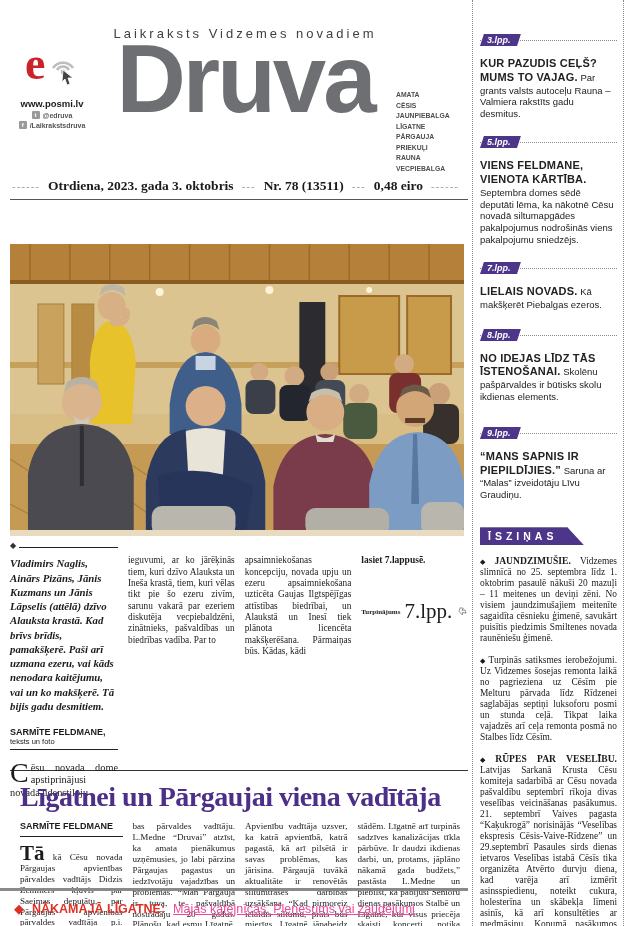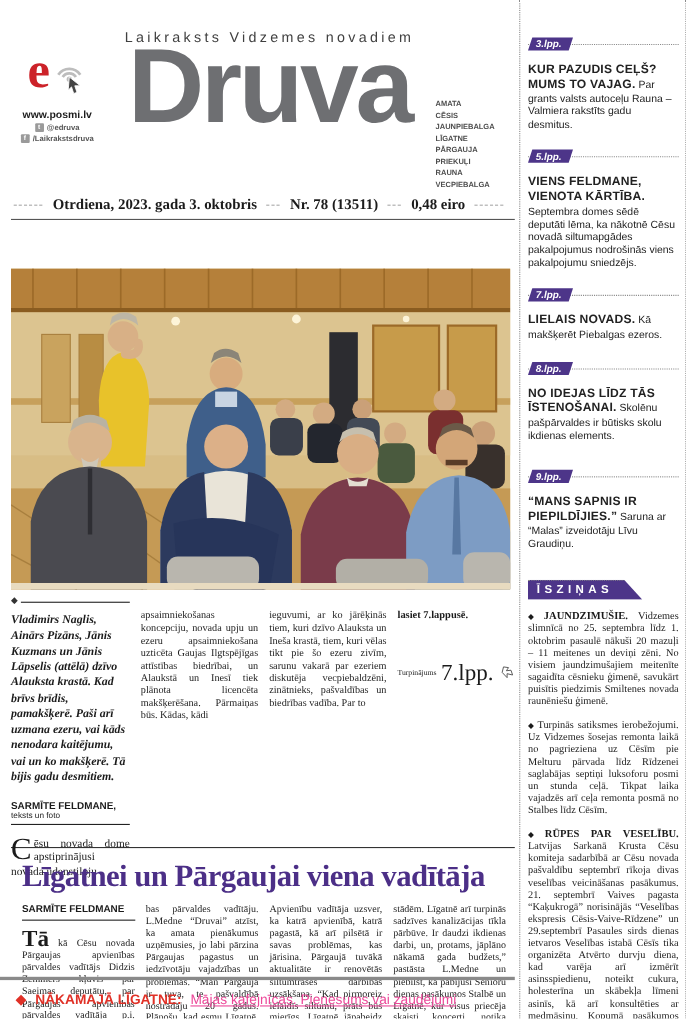--- a/index.html
+++ b/index.html
@@ -40,21 +40,21 @@
   .byline-sub { font-family:"Liberation Sans",sans-serif; font-size:7.5px; border-bottom:1.2px solid #222; padding-bottom:3px; }
   .intro { font-size:10.3px; line-height:1.2; margin-top:12px; text-align:justify; }
   .dropcap { float:left; font-size:28px; line-height:22px; padding-right:2px; }
   .art1-right { flex:1; display:flex; flex-direction:column; }
   .headline1 { font-size:45px; line-height:0.98; letter-spacing:-1px; margin-top:-2px; width:310px; }
   .art1-cols { display:flex; gap:10px; margin-top:12px; flex:1; }
   .col { flex:1; font-size:9.3px; line-height:1.22; text-align:justify; }
   .col3 { text-align:left; position:relative; }
   .lasiet { font-weight:bold; font-size:9.5px; }
   .turn { position:absolute; top:44px; left:0; right:0; display:flex; align-items:center; gap:4px; }
-  .turn-label { font-weight:normal; font-size:7px; }
+  .turn-label { font-weight:bold; font-size:7px; }
   .turn-page { font-size:21px; }
   .turn svg { margin-left:2px; }
 
   
   .art2 { margin:10px 12px 0 10px; }
   .headline2 { font-weight:bold; font-size:28px; letter-spacing:-0.5px; color:#4c2f87; white-space:nowrap; }
   .art2-cols { display:flex; gap:10px; margin-top:8px; height:118px; overflow:hidden; }
   .a2col { flex:1; font-size:9.1px; line-height:1.2; text-align:justify; }
   .byline2 { font-family:"Liberation Sans",sans-serif; font-weight:bold; font-size:9px; border-bottom:1.2px solid #222; padding-bottom:4px; margin-bottom:8px; }
   .ta-cap { font-weight:bold; font-size:21px; line-height:16px; }
@@ -238,22 +238,22 @@
         <div class="cap-rule">
           <span class="cap-diamond">◆</span>
         </div>
         <p class="caption">Vladimirs Naglis, Ainārs Pizāns, Jānis Kuzmans un Jānis Lāpselis (attēlā) dzīvo Alauksta krastā. Kad brīvs brīdis, pamakšķerē. Paši arī uzmana ezeru, vai kāds nenodara kaitējumu, vai un ko makšķerē. Tā bijis gadu desmitiem.</p>
         <div class="byline">SARMĪTE FELDMANE,</div>
         <div class="byline-sub">teksts un foto</div>
         <p class="intro"><span class="dropcap">C</span><span>ēsu novada dome apstiprinājusi novada ūdenstilpju</span></p>
       </div>
       <div class="art1-right">
         <div class="art1-cols">
+          <p class="col">ieguvumi, ar ko jārēķinās tiem, kuri dzīvo Alauksta un Ineša krastā, tiem, kuri vēlas tikt pie šo ezeru zivīm, sarunu vakarā par ezeriem diskutēja vecpiebaldzēni, zinātnieks, pašvaldības un biedrības vadība. Par to</p>
           <p class="col">apsaimniekošanas koncepciju, novada upju un ezeru apsaimniekošana uzticēta Gaujas Ilgtspējīgas attīstības biedrībai, un Alaukstā un Inesī tiek plānota licencēta makšķerēšana. Pārmaiņas būs. Kādas, kādi</p>
-          <p class="col">ieguvumi, ar ko jārēķinās tiem, kuri dzīvo Alauksta un Ineša krastā, tiem, kuri vēlas tikt pie šo ezeru zivīm, sarunu vakarā par ezeriem diskutēja vecpiebaldzēni, zinātnieks, pašvaldības un biedrības vadība. Par to</p>
           <div class="col col3">
             <span class="lasiet">lasiet 7.lappusē.</span>
             <div class="turn">
               <span class="turn-label">Turpinājums</span>
               <span class="turn-page">7.lpp.</span>
               <svg width="26" height="24" viewBox="0 0 26 24">
                 <path d="M4,2 L13,2 L10,8 L18,6 L22,14 L12,13 L13,20 L3,12 Z" fill="#fff" stroke="#555" stroke-width="1.6" stroke-linejoin="round" transform="rotate(8 13 11)"></path>
               </svg>
             </div>
           </div>

